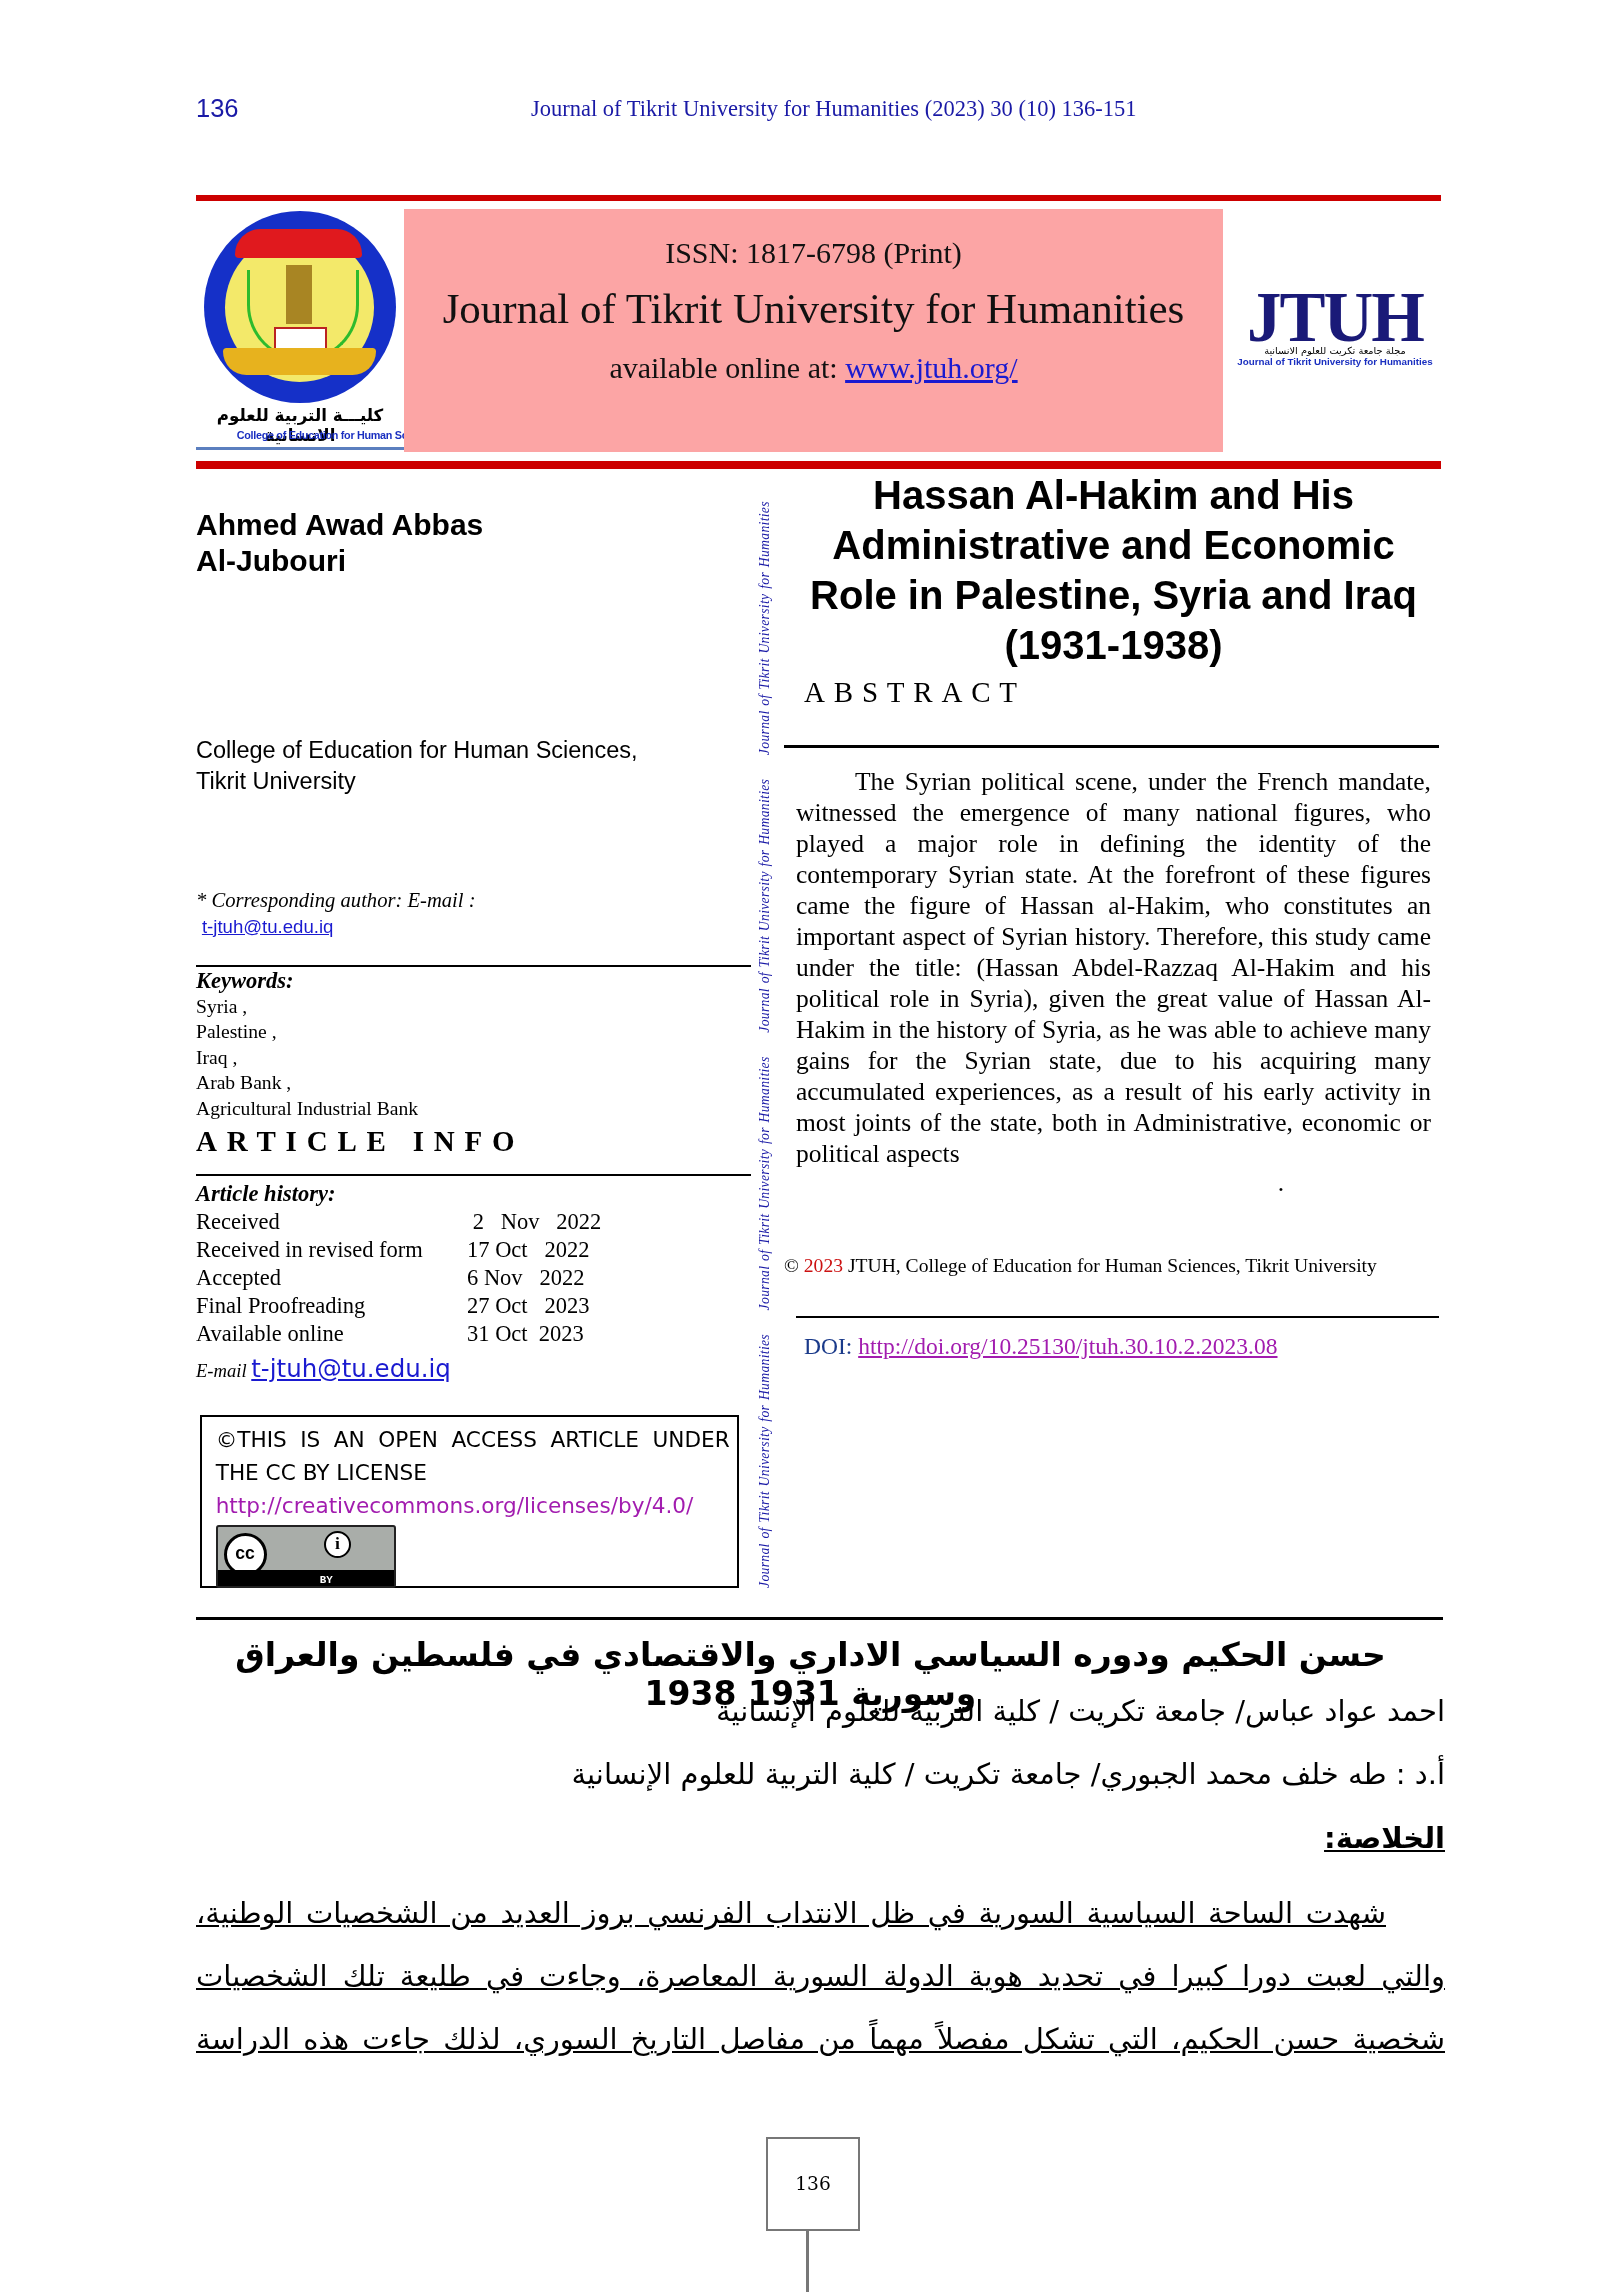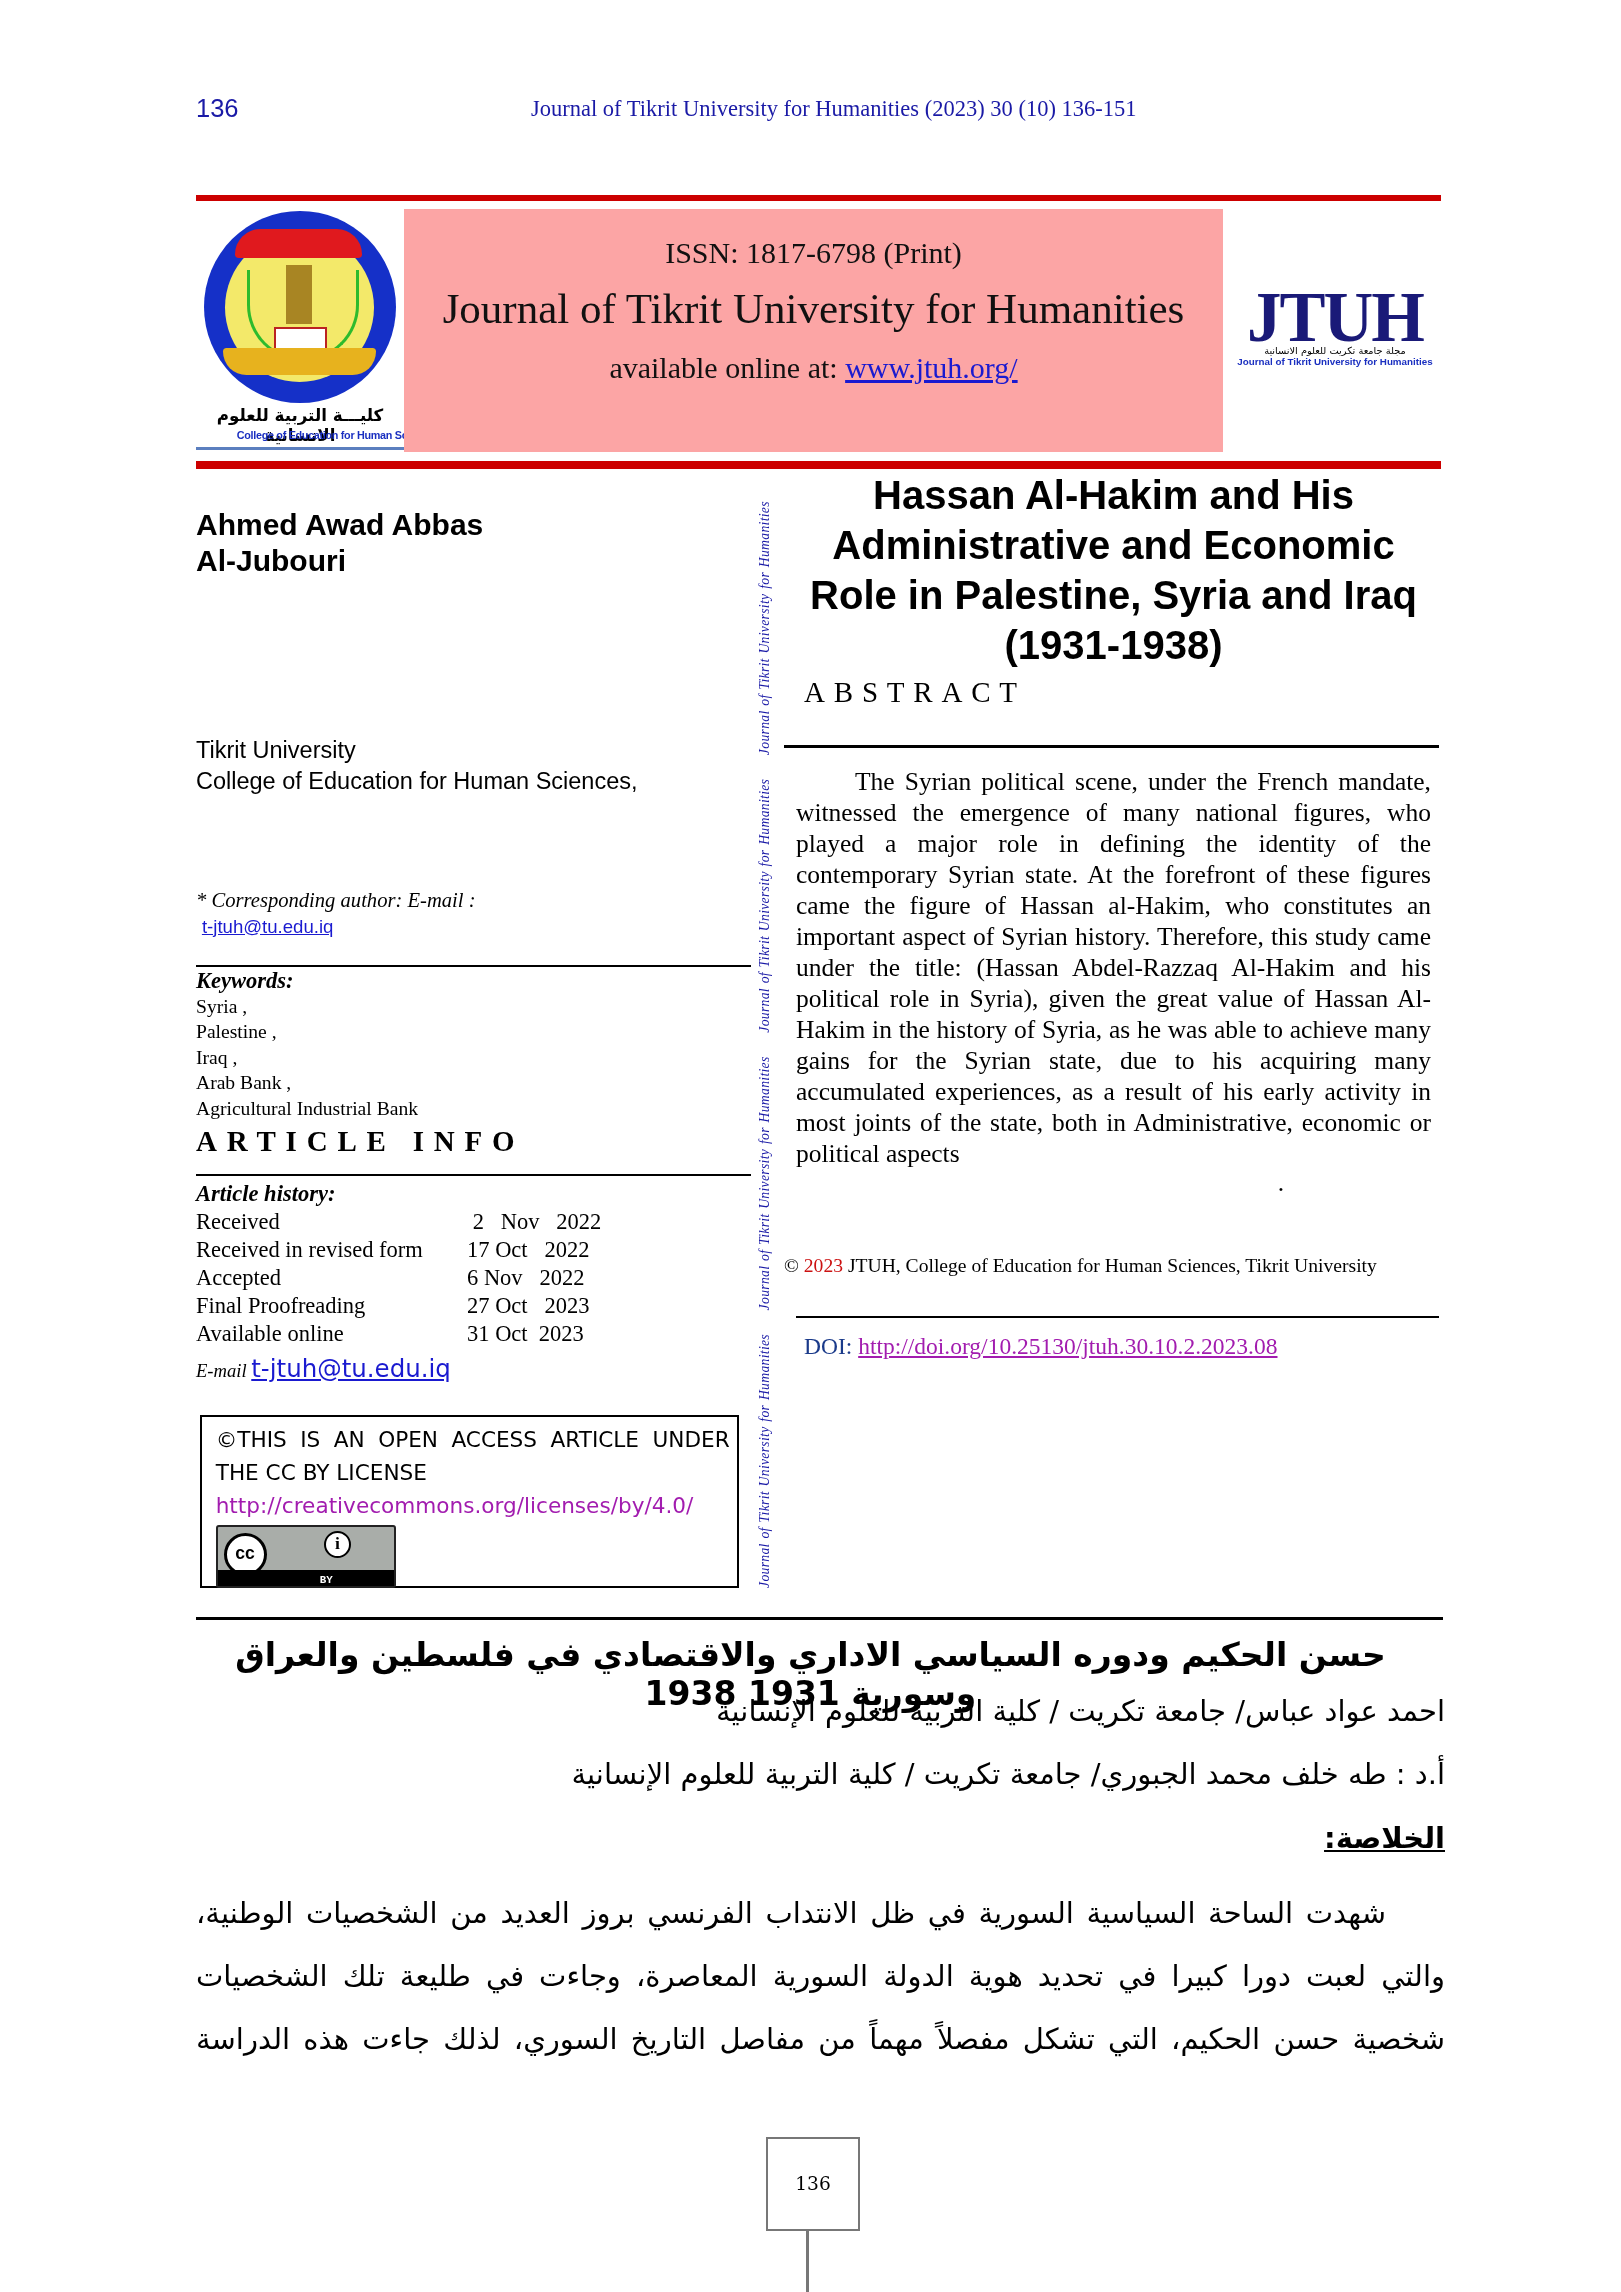--- a/index.html
+++ b/index.html
@@ -70,21 +70,21 @@
   .copyright { left:784px; top:1253px; width:647px; font-size:19.6px; line-height:25.5px; }
   .copyright .yr { color:#cc1111; }
   .doi { left:804px; top:1333px; font-size:23.5px; color:#1a3a8a; }
   .doi a { color:#a21caf; text-decoration:underline; }
 
   .arabic { font-family:"DejaVu Sans", sans-serif; direction:rtl; }
   .ar-title { left:196px; top:1635px; width:1229px; text-align:center; font-weight:bold; font-size:33px; }
   .ar-line { left:196px; width:1249px; text-align:right; font-size:29px; }
   .ar-kholasa { left:196px; top:1821px; width:1249px; text-align:right; font-size:29px; font-weight:bold; text-decoration:underline; }
   .ar-abstract { left:196px; top:1882px; width:1249px; font-size:29px; line-height:63px; text-align:justify; text-align-last:justify; }
-  .ar-abstract p { margin:0; text-indent:59px; }
+  .ar-abstract p { margin:0; text-indent:59px;text-decoration:underline; }
 
   .footer-box { left:766px; top:2137px; width:90px; height:90px; border:2.9px solid #777; background:#fff; text-align:center; line-height:90px; font-family:"DejaVu Serif", serif; font-size:18.6px; }
   .footer-stem { left:806px; top:2230px; width:2.9px; height:63px; background:#777; }
 </style>
 </head>
 <body>
 
 <div class="abs running-head">
   <span class="page-num-top">136</span>
   <span class="journal-ref">Journal of Tikrit University for Humanities (2023) 30 (10) 136-151</span>
@@ -120,22 +120,22 @@
 
 <div class="abs" style="top:447px;left:196px;width:208px;height:2.9px;background:#5b7fbf;"></div>
 <div class="abs red-rule" style="top:461px;left:196px;width:1245px;height:7.8px;"></div>
 
 <div class="abs authors">
   <div class="author1">Ahmed Awad Abbas</div>
   <div class="author2b">Al-Jubouri</div>
 </div>
 
 <div class="abs affil">
+  <div>College of Education for Human Sciences,</div>
   <div>Tikrit University</div>
-  <div>College of Education for Human Sciences,</div>
 </div>
 
 <div class="abs corresp">
   <div class="lbl">* Corresponding author: E-mail :</div>
   <div style="padding-left:5.9px;font-family:'Liberation Sans',sans-serif;font-size:18.6px;"><a class="link">t-jtuh@tu.edu.iq</a></div>
 </div>
 
 <div class="abs black-rule" style="top:965px;left:196px;width:555px;"></div>
 
 <div class="abs keywords">

